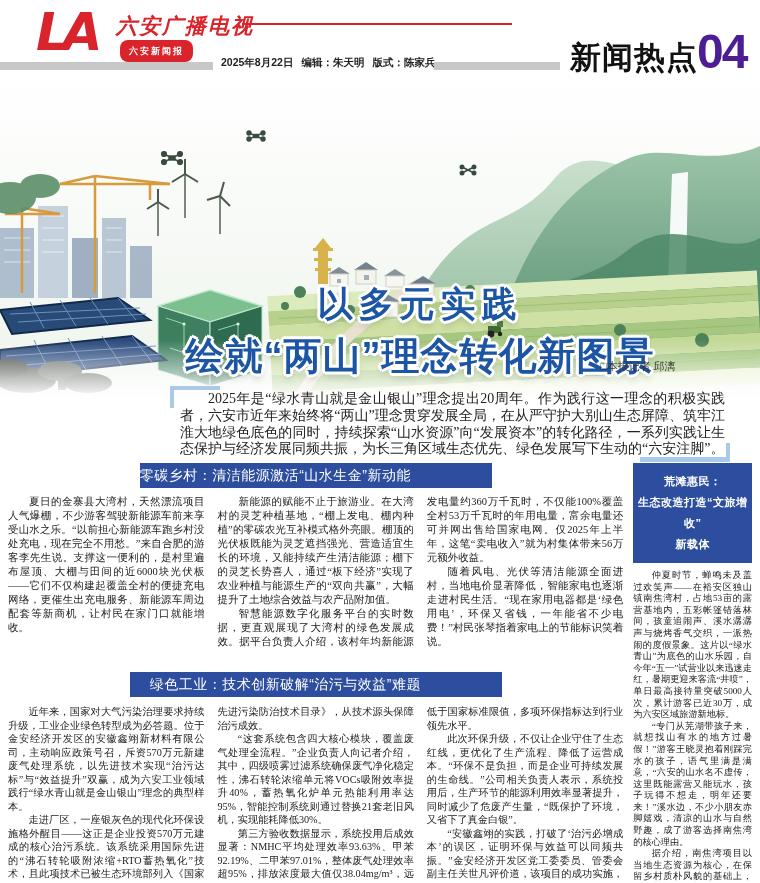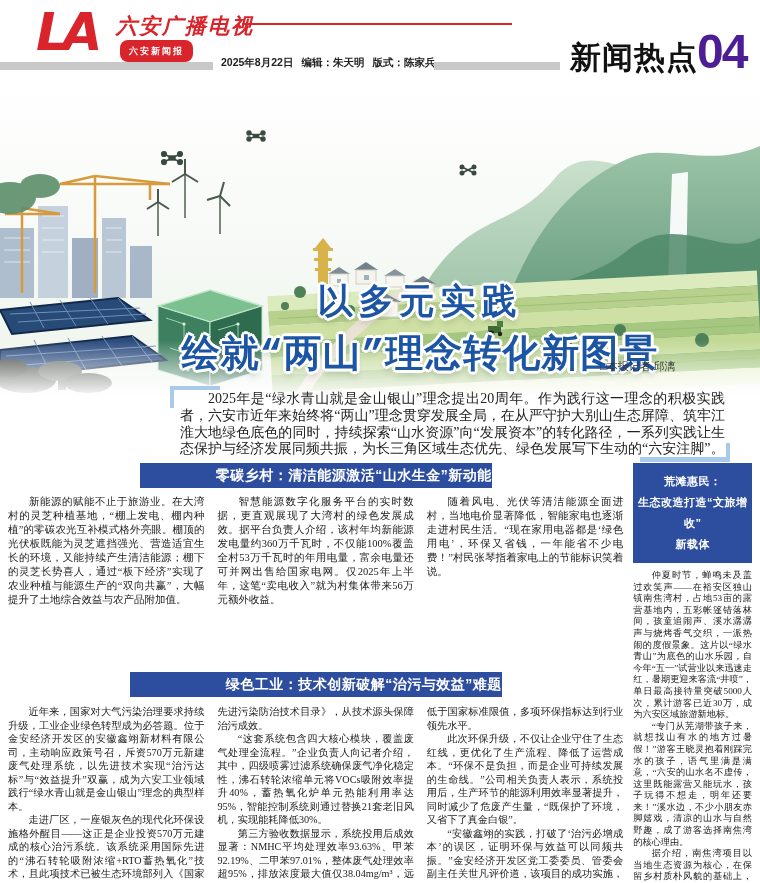--- a/index.html
+++ b/index.html
@@ -43,21 +43,21 @@
   }
   .page-number{
     position:absolute;left:697px;top:24px;
     font-family:"Liberation Sans","DejaVu Sans",sans-serif;
     font-weight:900;font-size:48px;color:#4c1d95;letter-spacing:-2px;
   }
   
   .hero{position:absolute;left:0;top:78px;width:760px;height:318px;overflow:hidden;}
   .headline{
     position:absolute;left:130px;top:283px;width:580px;z-index:6;text-align:center;
-    font-family:Liberation Mono, monospace;font-weight:900;color:#1b55a4;
+    font-family:Liberation Sans, sans-serif;font-weight:900;color:#1b55a4;
     text-shadow:-2px -2px 0 #fff,2px -2px 0 #fff,-2px 2px 0 #fff,2px 2px 0 #fff,
                  0 -3px 0 #fff,0 3px 0 #fff,-3px 0 0 #fff,3px 0 0 #fff,0 5px 6px rgba(40,60,40,.25);
   }
   .headline .l1{font-size:35px;line-height:42px;letter-spacing:6px;}
   .headline .l2{font-size:38px;line-height:48px;letter-spacing:1px;margin-top:7px;}
   .byline{position:absolute;left:600px;top:359px;z-index:6;font-size:11px;color:#333;}
   
   .lede{
     position:absolute;left:180px;top:391px;width:545px;height:68px;z-index:6;
     font-size:14px;line-height:16.8px;text-align:justify;color:#222;overflow:hidden;
@@ -72,21 +72,21 @@
     content:"";position:absolute;right:0;bottom:0;width:86px;height:14px;
     border-right:4px solid #a9cbe9;border-bottom:5px solid #a9cbe9;
   }
   
   .content{position:absolute;left:8px;top:463px;width:744px;height:420px;display:flex;gap:10px;}
   .main-col{width:622px;}
   .side-col{width:120px;}
   .sec-header{
     width:352px;height:25px;margin:0 auto;background:#2d4d9e;color:#fff;
     font-family:"Liberation Sans","DejaVu Sans",sans-serif;
-    font-weight:700;font-size:14px;line-height:25px;text-align:right;letter-spacing:.5px;
+    font-weight:400;font-size:14px;line-height:25px;text-align:left;letter-spacing:.5px;
   }
   .cols{
     margin-top:7px;text-align:justify;color:#202020;
     column-gap:13px;column-count:3;overflow:hidden;
   }
   .cols p{margin:0;text-indent:2em;}
   .cols.sec1{height:167px;font-size:10.5px;line-height:14px;}
   .cols.sec2{height:178px;font-size:10.2px;line-height:13.5px;margin-top:8px;}
   .sec2-header{margin-top:10px;padding-left:20px;}
   
@@ -374,20 +374,21 @@
 <div class="lede-frame"></div>
 <div class="lede">
   <p>2025年是“绿水青山就是金山银山”理念提出20周年。作为践行这一理念的积极实践者，六安市近年来始终将“两山”理念贯穿发展全局，在从严守护大别山生态屏障、筑牢江淮大地绿色底色的同时，持续探索“山水资源”向“发展资本”的转化路径，一系列实践让生态保护与经济发展同频共振，为长三角区域生态优先、绿色发展写下生动的“六安注脚”。</p>
 </div>
 
 <div class="content">
   <div class="main-col">
 
     <div class="sec-header">零碳乡村：清洁能源激活“山水生金”新动能</div>
     <div class="cols sec1">
+        <p>夏日的金寨县大湾村，天然漂流项目人气爆棚，不少游客驾驶新能源车前来享受山水之乐。“以前担心新能源车跑乡村没处充电，现在完全不用愁。”来自合肥的游客李先生说。支撑这一便利的，是村里遍布屋顶、大棚与田间的近6000块光伏板——它们不仅构建起覆盖全村的便捷充电网络，更催生出充电服务、新能源车周边配套等新商机，让村民在家门口就能增收。</p>
         <p>新能源的赋能不止于旅游业。在大湾村的灵芝种植基地，“棚上发电、棚内种植”的零碳农光互补模式格外亮眼。棚顶的光伏板既能为灵芝遮挡强光、营造适宜生长的环境，又能持续产生清洁能源；棚下的灵芝长势喜人，通过“板下经济”实现了农业种植与能源生产的“双向共赢”，大幅提升了土地综合效益与农产品附加值。</p>
         <p>智慧能源数字化服务平台的实时数据，更直观展现了大湾村的绿色发展成效。据平台负责人介绍，该村年均新能源发电量约360万千瓦时，不仅能100%覆盖全村53万千瓦时的年用电量，富余电量还可并网出售给国家电网。仅2025年上半年，这笔“卖电收入”就为村集体带来56万元额外收益。</p>
         <p>随着风电、光伏等清洁能源全面进村，当地电价显著降低，智能家电也逐渐走进村民生活。“现在家用电器都是‘绿色用电’，环保又省钱，一年能省不少电费！”村民张琴指着家电上的节能标识笑着说。</p>
       </div>
 
     <div class="sec-header sec2-header">绿色工业：技术创新破解“治污与效益”难题</div>
     <div class="cols sec2">
         <p>近年来，国家对大气污染治理要求持续升级，工业企业绿色转型成为必答题。位于金安经济开发区的安徽鑫翊新材料有限公司，主动响应政策号召，斥资570万元新建废气处理系统，以先进技术实现“治污达标”与“效益提升”双赢，成为六安工业领域践行“绿水青山就是金山银山”理念的典型样本。</p>
         <p>走进厂区，一座银灰色的现代化环保设施格外醒目——这正是企业投资570万元建成的核心治污系统。该系统采用国际先进的“沸石转轮吸附浓缩+RTO蓄热氧化”技术，且此项技术已被生态环境部列入《国家先进污染防治技术目录》，从技术源头保障治污成效。</p>
         <p>“这套系统包含四大核心模块，覆盖废气处理全流程。”企业负责人向记者介绍，其中，四级喷雾过滤系统确保废气净化稳定性，沸石转轮浓缩单元将VOCs吸附效率提升40%，蓄热氧化炉单元热能利用率达95%，智能控制系统则通过替换21套老旧风机，实现能耗降低30%。</p>

